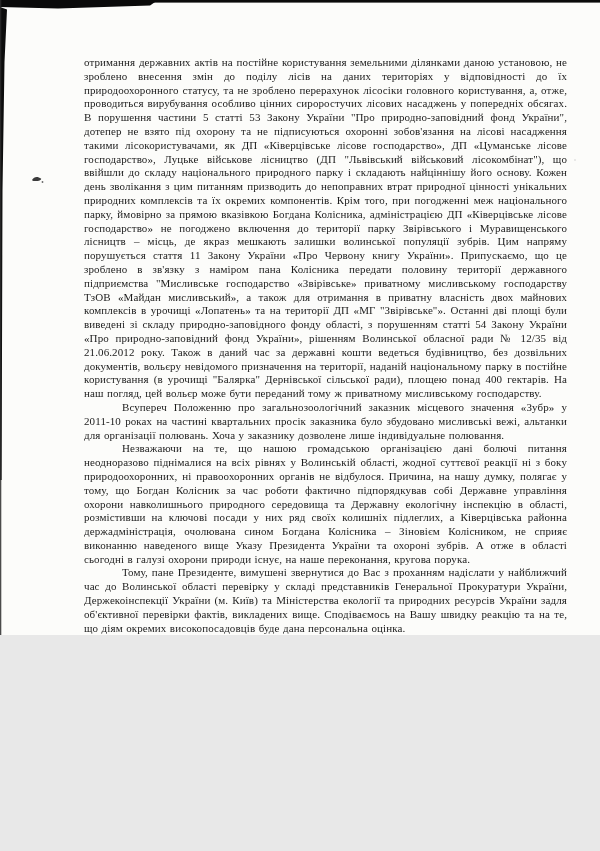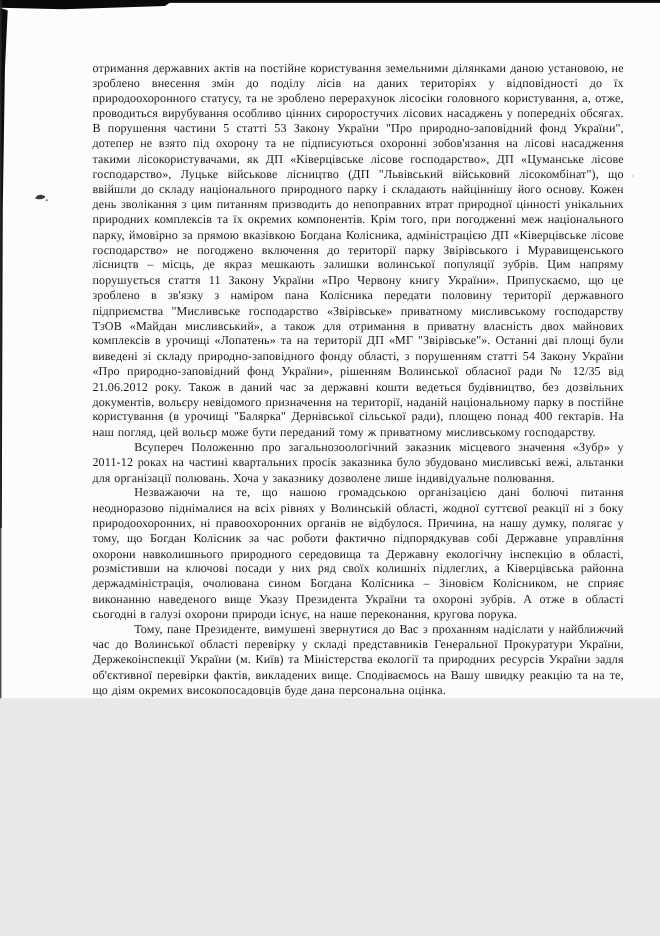--- a/index.html
+++ b/index.html
@@ -59,21 +59,21 @@
     overflow: visible;
   }
 </style>
 </head>
 <body>
 
 <div class="page">
 
   <div class="text-column">
     <p>отримання державних актів на постійне користування земельними ділянками даною установою, не зроблено внесення змін до поділу лісів на даних територіях у відповідності до їх природоохоронного статусу, та не зроблено перерахунок лісосіки головного користування, а, отже, проводиться вирубування особливо цінних сироростучих лісових насаджень у попередніх обсягах. В порушення частини 5 статті 53 Закону України "Про природно-заповідний фонд України", дотепер не взято під охорону та не підписуються охоронні зобов'язання на  лісові насадження такими лісокористувачами,  як ДП «Ківерцівське лісове господарство», ДП «Цуманське лісове господарство», Луцьке військове лісництво (ДП "Львівський військовий лісокомбінат"), що ввійшли до складу національного природного парку і  складають найціннішу його основу. Кожен день зволікання з цим питанням призводить до непоправних втрат природної цінності унікальних природних комплексів та їх окремих компонентів. Крім того, при погодженні меж національного парку, ймовірно за прямою вказівкою Богдана Колісника, адміністрацією ДП «Ківерцівське лісове господарство» не погоджено включення до території парку Звірівського і Муравищенського лісництв – місць, де якраз мешкають залишки волинської популяції зубрів. Цим напряму порушується стаття 11 Закону України «Про Червону книгу України». Припускаємо, що це зроблено в зв'язку з наміром пана Колісника передати половину території державного підприємства  "Мисливське господарство «Звірівське» приватному мисливському господарству ТзОВ «Майдан мисливський», а також для отримання в приватну власність двох майнових комплексів в урочищі «Лопатень» та на території ДП «МГ "Звірівське"». Останні дві площі були виведені зі складу природно-заповідного фонду області, з порушенням статті 54 Закону України «Про природно-заповідний фонд  України», рішенням Волинської обласної ради № 12/35 від 21.06.2012 року. Також в даний час за державні кошти ведеться будівництво, без дозвільних документів, вольєру невідомого призначення на території, наданій національному парку в постійне користування (в урочищі "Балярка" Дернівської сільської ради), площею понад 400 гектарів. На наш погляд,  цей вольєр може бути переданий тому ж приватному мисливському господарству.</p>
-    <p class="indent">Всупереч Положенню про загальнозоологічний заказник місцевого значення «Зубр» у 2011-12 роках на частині квартальних просік заказника було збудовано мисливські вежі, альтанки для організації полювань. Хоча у заказнику дозволене лише індивідуальне полювання.</p>
+    <p class="indent">Всупереч Положенню про загальнозоологічний заказник місцевого значення «Зубр» у 2011-10 роках на частині квартальних просік заказника було збудовано мисливські вежі, альтанки для організації полювань. Хоча у заказнику дозволене лише індивідуальне полювання.</p>
     <p class="indent">Незважаючи на те, що нашою громадською організацією дані болючі питання неодноразово піднімалися на всіх рівнях у Волинській області, жодної суттєвої реакції ні з боку природоохоронних,  ні правоохоронних органів не відбулося. Причина, на нашу думку, полягає у тому, що Богдан Колісник за час роботи фактично підпорядкував собі Державне управління охорони навколишнього природного середовища та Державну екологічну інспекцію в області, розмістивши на ключові посади у них ряд своїх колишніх підлеглих, а Ківерцівська районна держадміністрація, очолювана сином Богдана Колісника – Зіновієм Колісником, не сприяє виконанню наведеного вище Указу Президента України та охороні зубрів. А отже в області сьогодні в галузі охорони природи існує, на наше переконання,  кругова порука.</p>
     <p class="indent">Тому, пане Президенте, вимушені звернутися до Вас з проханням надіслати у найближчий час до Волинської області перевірку у складі представників Генеральної Прокуратури України, Держекоінспекції України (м. Київ) та Міністерства екології та природних ресурсів України задля об'єктивної  перевірки фактів, викладених вище. Сподіваємось на Вашу швидку реакцію та на те, що діям окремих високопосадовців буде дана персональна оцінка.</p>
 
     <div class="closing-block">
       <div>За дорученням президії Волинської обласної ради УкрТОП</div>
       <div class="closing-row">
         <span>Голова Президії</span>
         <span>В. Комаров</span>
       </div>
 

